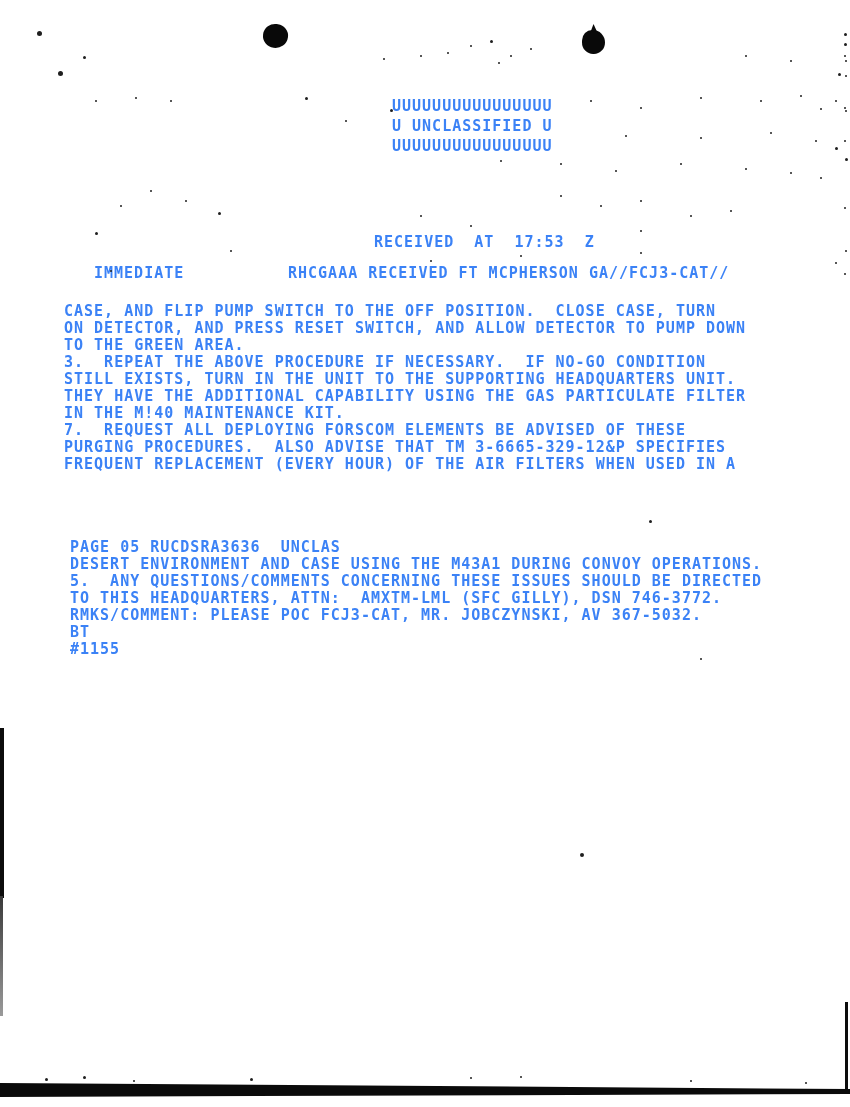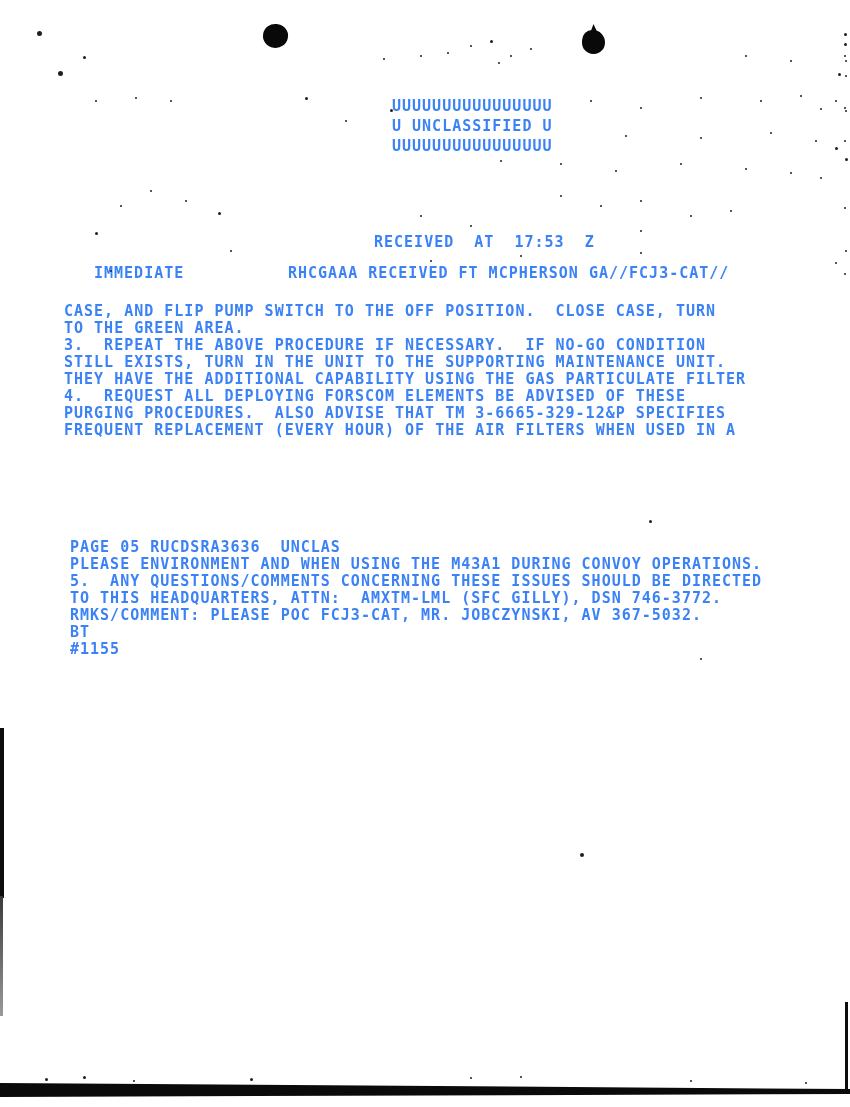--- a/index.html
+++ b/index.html
@@ -51,32 +51,34 @@
 
   <div class="tline received">RECEIVED  AT  17:53  Z</div>
 
   <div class="hdr-row">
     <span class="tline precedence">IMMEDIATE</span>
     <span class="tline routing">RHCGAAA RECEIVED FT MCPHERSON GA//FCJ3-CAT//</span>
   </div>
 
   <div class="block1">
     <div class="tline">CASE, AND FLIP PUMP SWITCH TO THE OFF POSITION.  CLOSE CASE, TURN</div>
+    <div class="tline">ON DETECTOR, AND PRESS RESET SWITCH, AND ALLOW DETECTOR TO PUMP DOWN</div>
     <div class="tline">TO THE GREEN AREA.</div>
     <div class="tline">3.  REPEAT THE ABOVE PROCEDURE IF NECESSARY.  IF NO-GO CONDITION</div>
-    <div class="tline">STILL EXISTS, TURN IN THE UNIT TO THE SUPPORTING MAINTENANCE UNIT.</div>
+    <div class="tline">STILL EXISTS, TURN IN THE UNIT TO THE SUPPORTING HEADQUARTERS UNIT.</div>
     <div class="tline">THEY HAVE THE ADDITIONAL CAPABILITY USING THE GAS PARTICULATE FILTER</div>
-    <div class="tline">4.  REQUEST ALL DEPLOYING FORSCOM ELEMENTS BE ADVISED OF THESE</div>
+    <div class="tline">IN THE M!40 MAINTENANCE KIT.</div>
+    <div class="tline">7.  REQUEST ALL DEPLOYING FORSCOM ELEMENTS BE ADVISED OF THESE</div>
     <div class="tline">PURGING PROCEDURES.  ALSO ADVISE THAT TM 3-6665-329-12&amp;P SPECIFIES</div>
     <div class="tline">FREQUENT REPLACEMENT (EVERY HOUR) OF THE AIR FILTERS WHEN USED IN A</div>
   </div>
 
   <div class="block2">
     <div class="tline">PAGE 05 RUCDSRA3636  UNCLAS</div>
-    <div class="tline">PLEASE ENVIRONMENT AND WHEN USING THE M43A1 DURING CONVOY OPERATIONS.</div>
+    <div class="tline">DESERT ENVIRONMENT AND CASE USING THE M43A1 DURING CONVOY OPERATIONS.</div>
     <div class="tline">5.  ANY QUESTIONS/COMMENTS CONCERNING THESE ISSUES SHOULD BE DIRECTED</div>
     <div class="tline">TO THIS HEADQUARTERS, ATTN:  AMXTM-LML (SFC GILLY), DSN 746-3772.</div>
     <div class="tline">RMKS/COMMENT: PLEASE POC FCJ3-CAT, MR. JOBCZYNSKI, AV 367-5032.</div>
     <div class="tline">BT</div>
     <div class="tline">#1155</div>
   </div>
 
   <div class="ink-blob blob-1"></div>
   <div class="ink-blob blob-2"></div>
   <div class="blob-2-point"></div>

